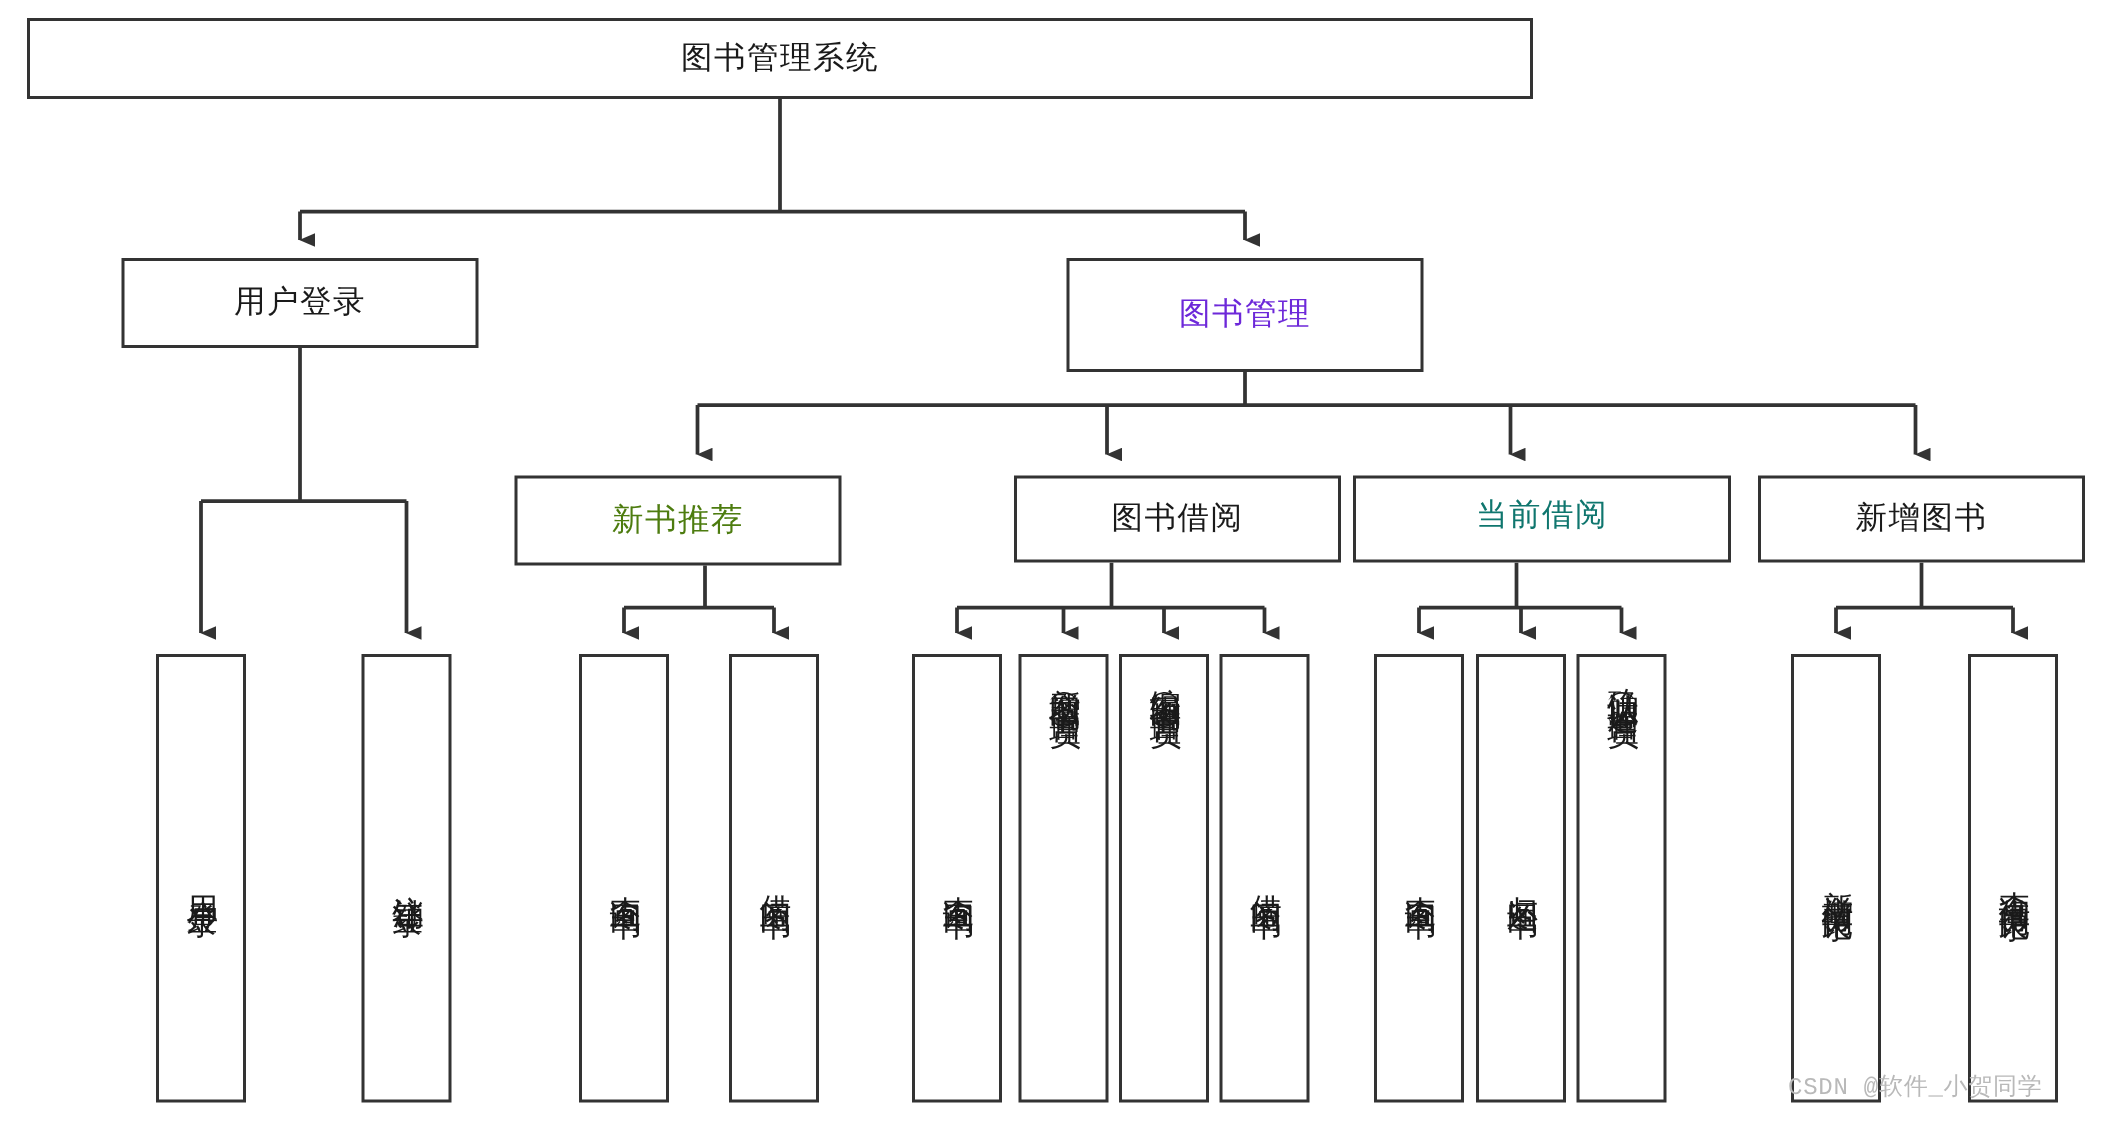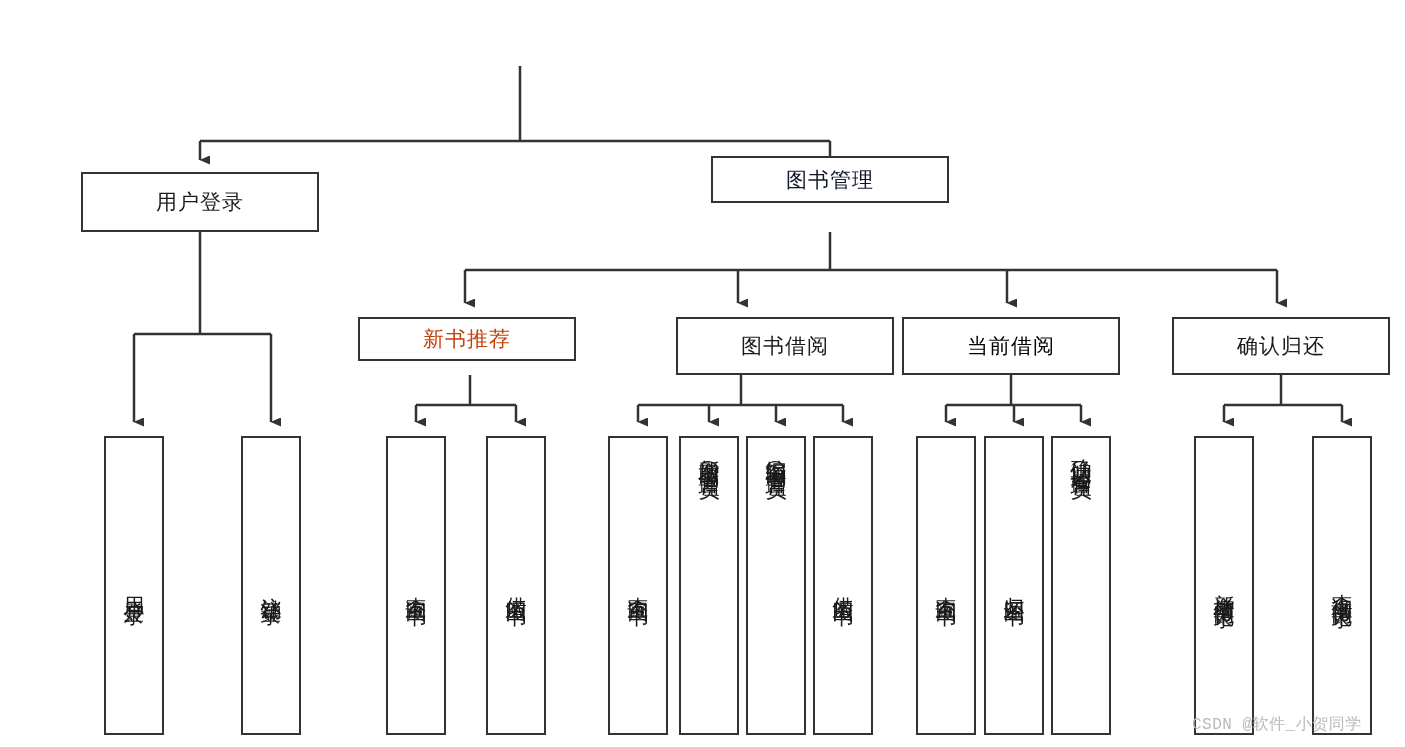--- a/index.html
+++ b/index.html
@@ -123,30 +123,31 @@
     </g>
 
     <g>
       <path d="M 1281 375 L 1281 405" stroke="#333333" stroke-width="2.5" fill="none"></path>
       <path d="M 1224 405 L 1342 405" stroke="#333333" stroke-width="2.5" fill="none"></path>
       <path d="M 1224 405 L 1224 422" stroke="#333333" stroke-width="2.5" fill="none" marker-end="url(#arrowhead)"></path>
       <path d="M 1342 405 L 1342 422" stroke="#333333" stroke-width="2.5" fill="none" marker-end="url(#arrowhead)"></path>
     </g>
   </svg>
 
+  <div class="node horizontal" id="node-root" style="left: 18px; top: 12px; width: 1004px; height: 54px; border-color: rgb(51, 51, 51); background: rgb(255, 255, 255); color: rgb(26, 26, 26);">图书管理系统</div>
 
   <div id="level1-container">
       <div class="node horizontal" style="left: 81px; top: 172px; width: 238px; height: 60px; border-color: rgb(51, 51, 51); background: rgb(255, 255, 255); color: rgb(26, 26, 26);">用户登录</div>
-      <div class="node horizontal" style="left: 711px; top: 156px; width: 238px; height: 47px; border-color: rgb(51, 51, 51); background: rgb(255, 255, 255); color: #0f172a;">图书管理</div>
+      <div class="node horizontal" style="left: 711px; top: 172px; width: 238px; height: 76px; border-color: rgb(51, 51, 51); background: rgb(255, 255, 255); color: #6d28d9;">图书管理</div>
     </div>
   <div id="level2-container">
-      <div class="node horizontal" style="left: 358px; top: 317px; width: 218px; height: 44px; border-color: rgb(51, 51, 51); background: rgb(255, 255, 255); color: #c2410c;">新书推荐</div>
+      <div class="node horizontal" style="left: 343px; top: 317px; width: 218px; height: 60px; border-color: rgb(51, 51, 51); background: rgb(255, 255, 255); color: #4d7c0f;">新书推荐</div>
       <div class="node horizontal" style="left: 632px; top: 317px; width: 218px; height: 58px; border-color: rgb(51, 51, 51); background: rgb(255, 255, 255); color: rgb(26, 26, 26); margin-left: 44px;">图书借阅</div>
-      <div class="node horizontal" style="left: 902px; top: 317px; width: 218px; height: 58px; border-color: rgb(51, 51, 51); background: rgb(255, 255, 255); color: #000000;">当前借阅</div>
-      <div class="node horizontal" style="left: 1172px; top: 317px; width: 218px; height: 58px; border-color: rgb(51, 51, 51); background: rgb(255, 255, 255); color: rgb(26, 26, 26);">确认归还</div>
+      <div class="node horizontal" style="left: 902px; top: 317px; width: 252px; height: 58px; border-color: rgb(51, 51, 51); background: rgb(255, 255, 255); color: #0f766e; font-family: Liberation Mono, monospace;">当前借阅</div>
+      <div class="node horizontal" style="left: 1172px; top: 317px; width: 218px; height: 58px; border-color: rgb(51, 51, 51); background: rgb(255, 255, 255); color: rgb(26, 26, 26);">新增图书</div>
     </div>
   <div id="leaves-container">
       <div class="node vertical" style="left: 104px; top: 436px; width: 60px; height: 299px; border-color: rgb(51, 51, 51); background: rgb(255, 255, 255); color: rgb(26, 26, 26);">用户登录</div>
       <div class="node vertical" style="left: 241px; top: 436px; width: 60px; height: 299px; border-color: rgb(51, 51, 51); background: rgb(255, 255, 255); color: rgb(26, 26, 26);">注销登录</div>
       <div class="node vertical" style="left: 386px; top: 436px; width: 60px; height: 299px; border-color: rgb(51, 51, 51); background: rgb(255, 255, 255); color: rgb(26, 26, 26);">查询图书</div>
       <div class="node vertical" style="left: 486px; top: 436px; width: 60px; height: 299px; border-color: rgb(51, 51, 51); background: rgb(255, 255, 255); color: rgb(26, 26, 26);">借阅图书</div>
       <div class="node vertical" style="left: 608px; top: 436px; width: 60px; height: 299px; border-color: rgb(51, 51, 51); background: rgb(255, 255, 255); color: rgb(26, 26, 26);">查询图书</div>
       <div class="node vertical top-aligned" style="left: 679px; top: 436px; width: 60px; height: 299px; border-color: rgb(51, 51, 51); background: rgb(255, 255, 255); color: rgb(26, 26, 26);">新增图书（管理员）</div>
       <div class="node vertical top-aligned" style="left: 746px; top: 436px; width: 60px; height: 299px; border-color: rgb(51, 51, 51); background: rgb(255, 255, 255); color: rgb(26, 26, 26);">编辑图书（管理员）</div>
       <div class="node vertical" style="left: 813px; top: 436px; width: 60px; height: 299px; border-color: rgb(51, 51, 51); background: rgb(255, 255, 255); color: rgb(26, 26, 26);">借阅图书</div>

